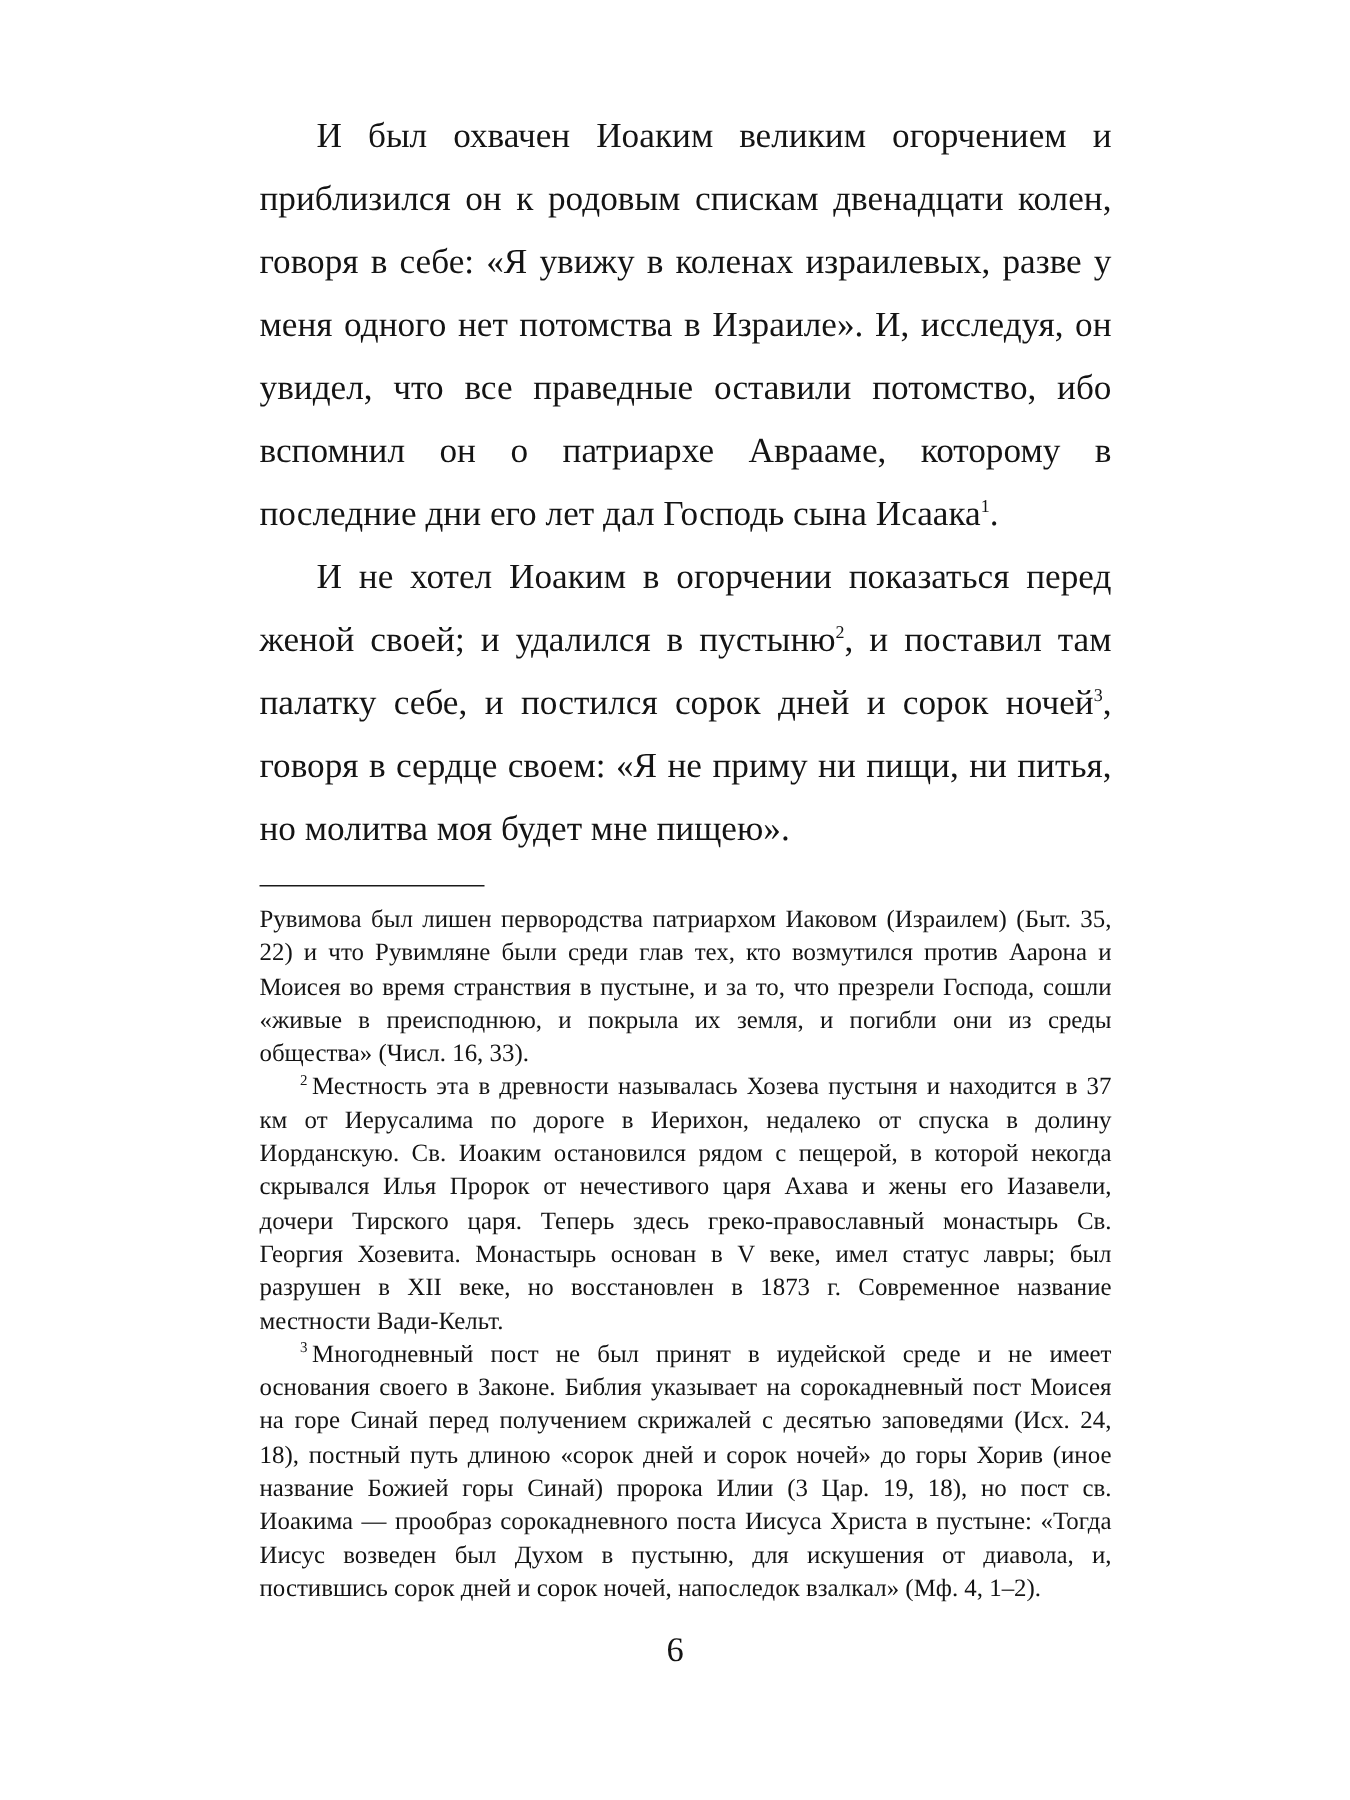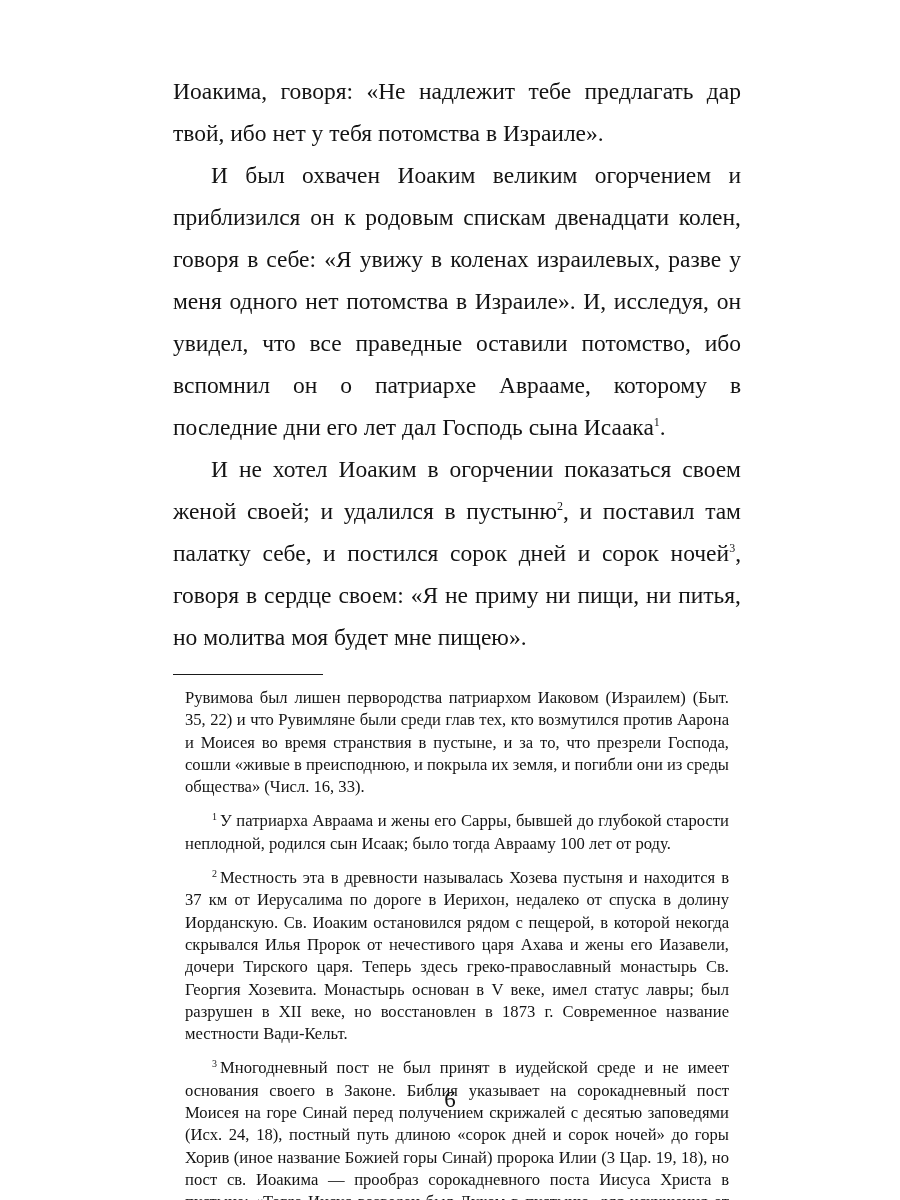--- a/index.html
+++ b/index.html
@@ -45,21 +45,21 @@
       border-top: 1.5px solid #1a1a1a;
     }
     .footnotes {
       margin-top: 11px;
       font-family: "Liberation Serif", "DejaVu Serif", serif;
       font-size: 16.6px;
       line-height: 22.3px;
       text-align: justify;
     }
     .footnotes p {
-      margin: 12px;
+      margin: 0;
     }
     .footnotes p.fn {
       text-indent: 27px;
     }
     .footnotes sup {
       font-size: 10px;
       line-height: 0;
       vertical-align: super;
       margin-right: 3px;
     }
@@ -71,38 +71,32 @@
       text-align: center;
       font-family: "Liberation Serif", "DejaVu Serif", serif;
       font-size: 23px;
     }
   </style>
 </head>
 <body>
 
 <div class="page">
   <div class="body-text">
-    <p>
-      <span>Иоакима, говоря: «Не надлежит тебе предлагать дар твой, ибо нет у тебя потомства в Израиле».</span>
-    </p>
     <p class="indent">
       <span>И был охвачен Иоаким великим огорчением и приблизился он к родовым спискам двенадцати колен, говоря в себе: «Я увижу в коленах израилевых, разве у меня одного нет потомства в Израиле». И, исследуя, он увидел, что все праведные оставили потомство, ибо вспомнил он о патриархе Аврааме, которому в последние дни его лет дал Господь сына Исаака</span><sup class="fnref">1</sup><span>.</span>
     </p>
     <p class="indent">
-      <span>И не хотел Иоаким в огорчении показаться своем женой своей; и удалился в пустыню</span><sup class="fnref">2</sup><span>, и поставил там палатку себе, и постился сорок дней и сорок ночей</span><sup class="fnref">3</sup><span>, говоря в сердце своем: «Я не приму ни пищи, ни питья, но молитва моя будет мне пищею».</span>
+      <span>И не хотел Иоаким в огорчении показаться перед женой своей; и удалился в пустыню</span><sup class="fnref">2</sup><span>, и поставил там палатку себе, и постился сорок дней и сорок ночей</span><sup class="fnref">3</sup><span>, говоря в сердце своем: «Я не приму ни пищи, ни питья, но молитва моя будет мне пищею».</span>
     </p>
   </div>
 
   <div class="rule"></div>
 
   <div class="footnotes">
     <p>Рувимова был лишен первородства патриархом Иаковом (Израилем) (Быт. 35, 22) и что Рувимляне были среди глав тех, кто возмутился против Аарона и Моисея во время странствия в пустыне, и за то, что презрели Господа, сошли «живые в преисподнюю, и покрыла их земля, и погибли они из среды общества» (Числ. 16, 33).</p>
-    <p class="fn">
-      <sup>1</sup><span>У патриарха Авраама и жены его Сарры, бывшей до глубокой старости неплодной, родился сын Исаак; было тогда Аврааму 100 лет от роду.</span>
-    </p>
     <p class="fn">
       <sup>2</sup><span>Местность эта в древности называлась Хозева пустыня и находится в 37 км от Иерусалима по дороге в Иерихон, недалеко от спуска в долину Иорданскую. Св. Иоаким остановился рядом с пещерой, в которой некогда скрывался Илья Пророк от нечестивого царя Ахава и жены его Иазавели, дочери Тирского царя. Теперь здесь греко-православный монастырь Св. Георгия Хозевита. Монастырь основан в V веке, имел статус лавры; был разрушен в XII веке, но восстановлен в 1873 г. Современное название местности Вади-Кельт.</span>
     </p>
     <p class="fn">
       <sup>3</sup><span>Многодневный пост не был принят в иудейской среде и не имеет основания своего в Законе. Библия указывает на сорокадневный пост Моисея на горе Синай перед получением скрижалей с десятью заповедями (Исх. 24, 18), постный путь длиною «сорок дней и сорок ночей» до горы Хорив (иное название Божией горы Синай) пророка Илии (3 Цар. 19, 18), но пост св. Иоакима — прообраз сорокадневного поста Иисуса Христа в пустыне: «Тогда Иисус возведен был Духом в пустыню, для искушения от диавола, и, постившись сорок дней и сорок ночей, напоследок взалкал» (Мф. 4, 1–2).</span>
     </p>
   </div>
 </div>
 
 <div class="page-number">6</div>

